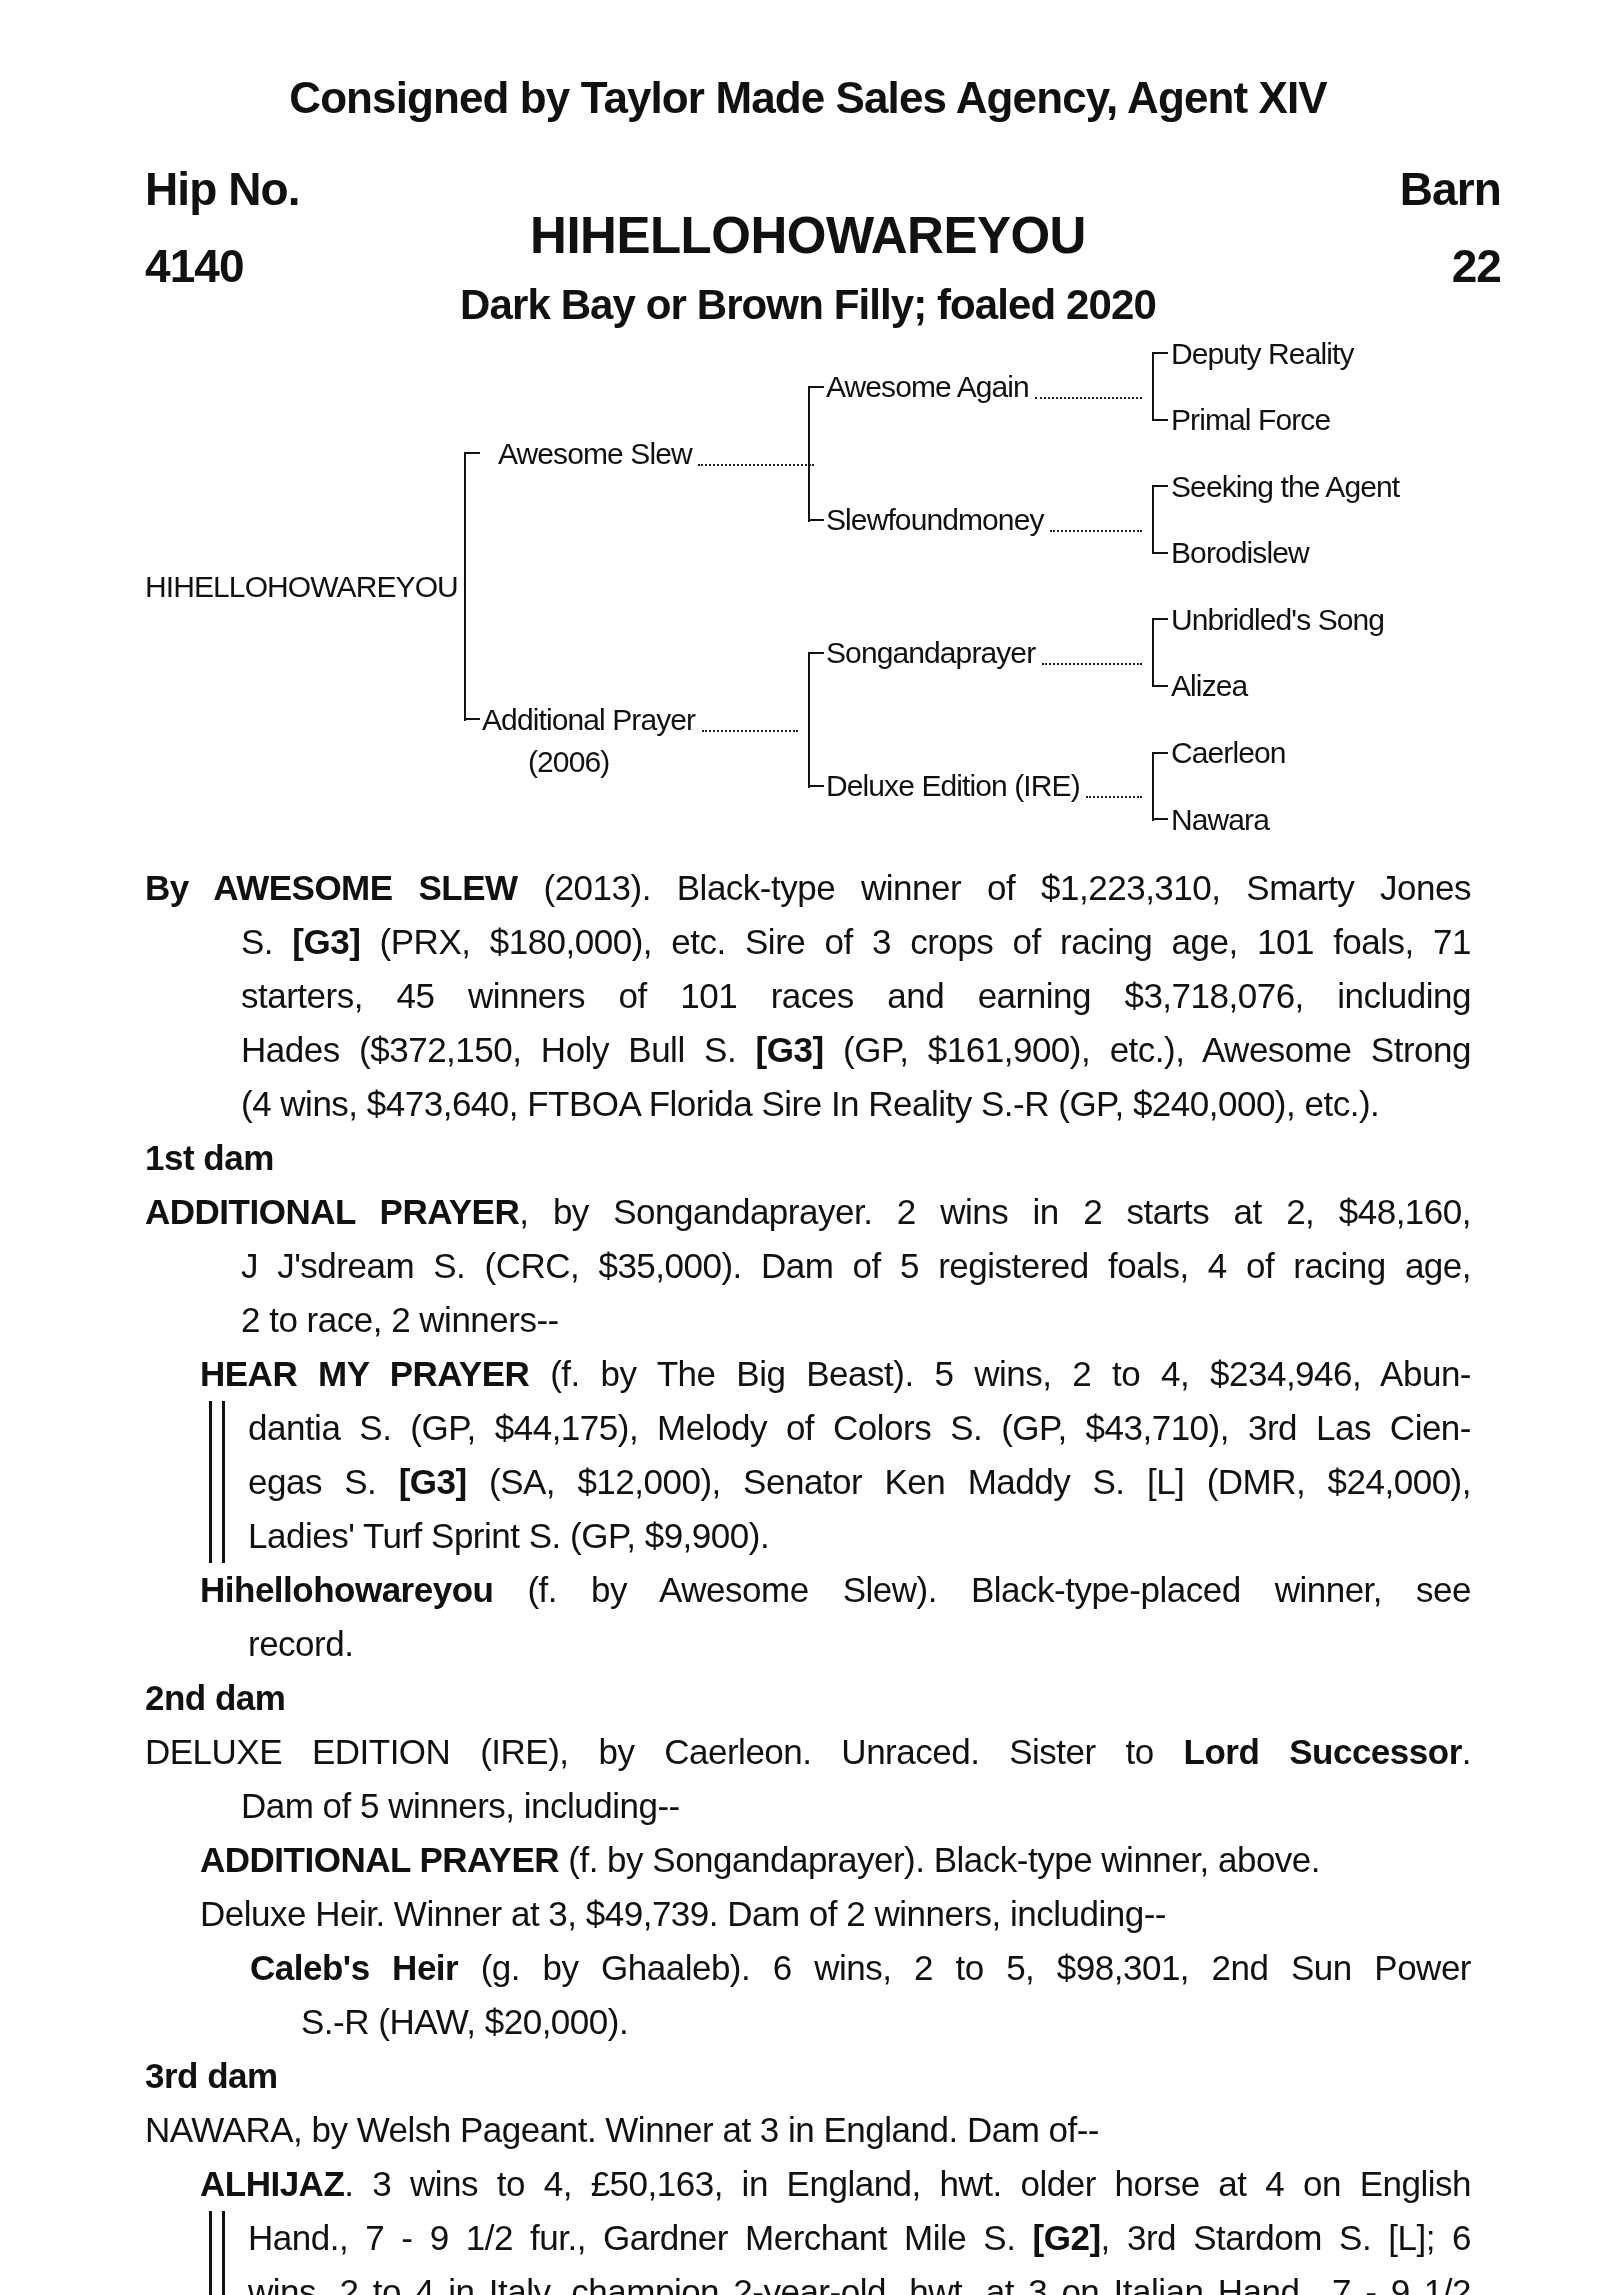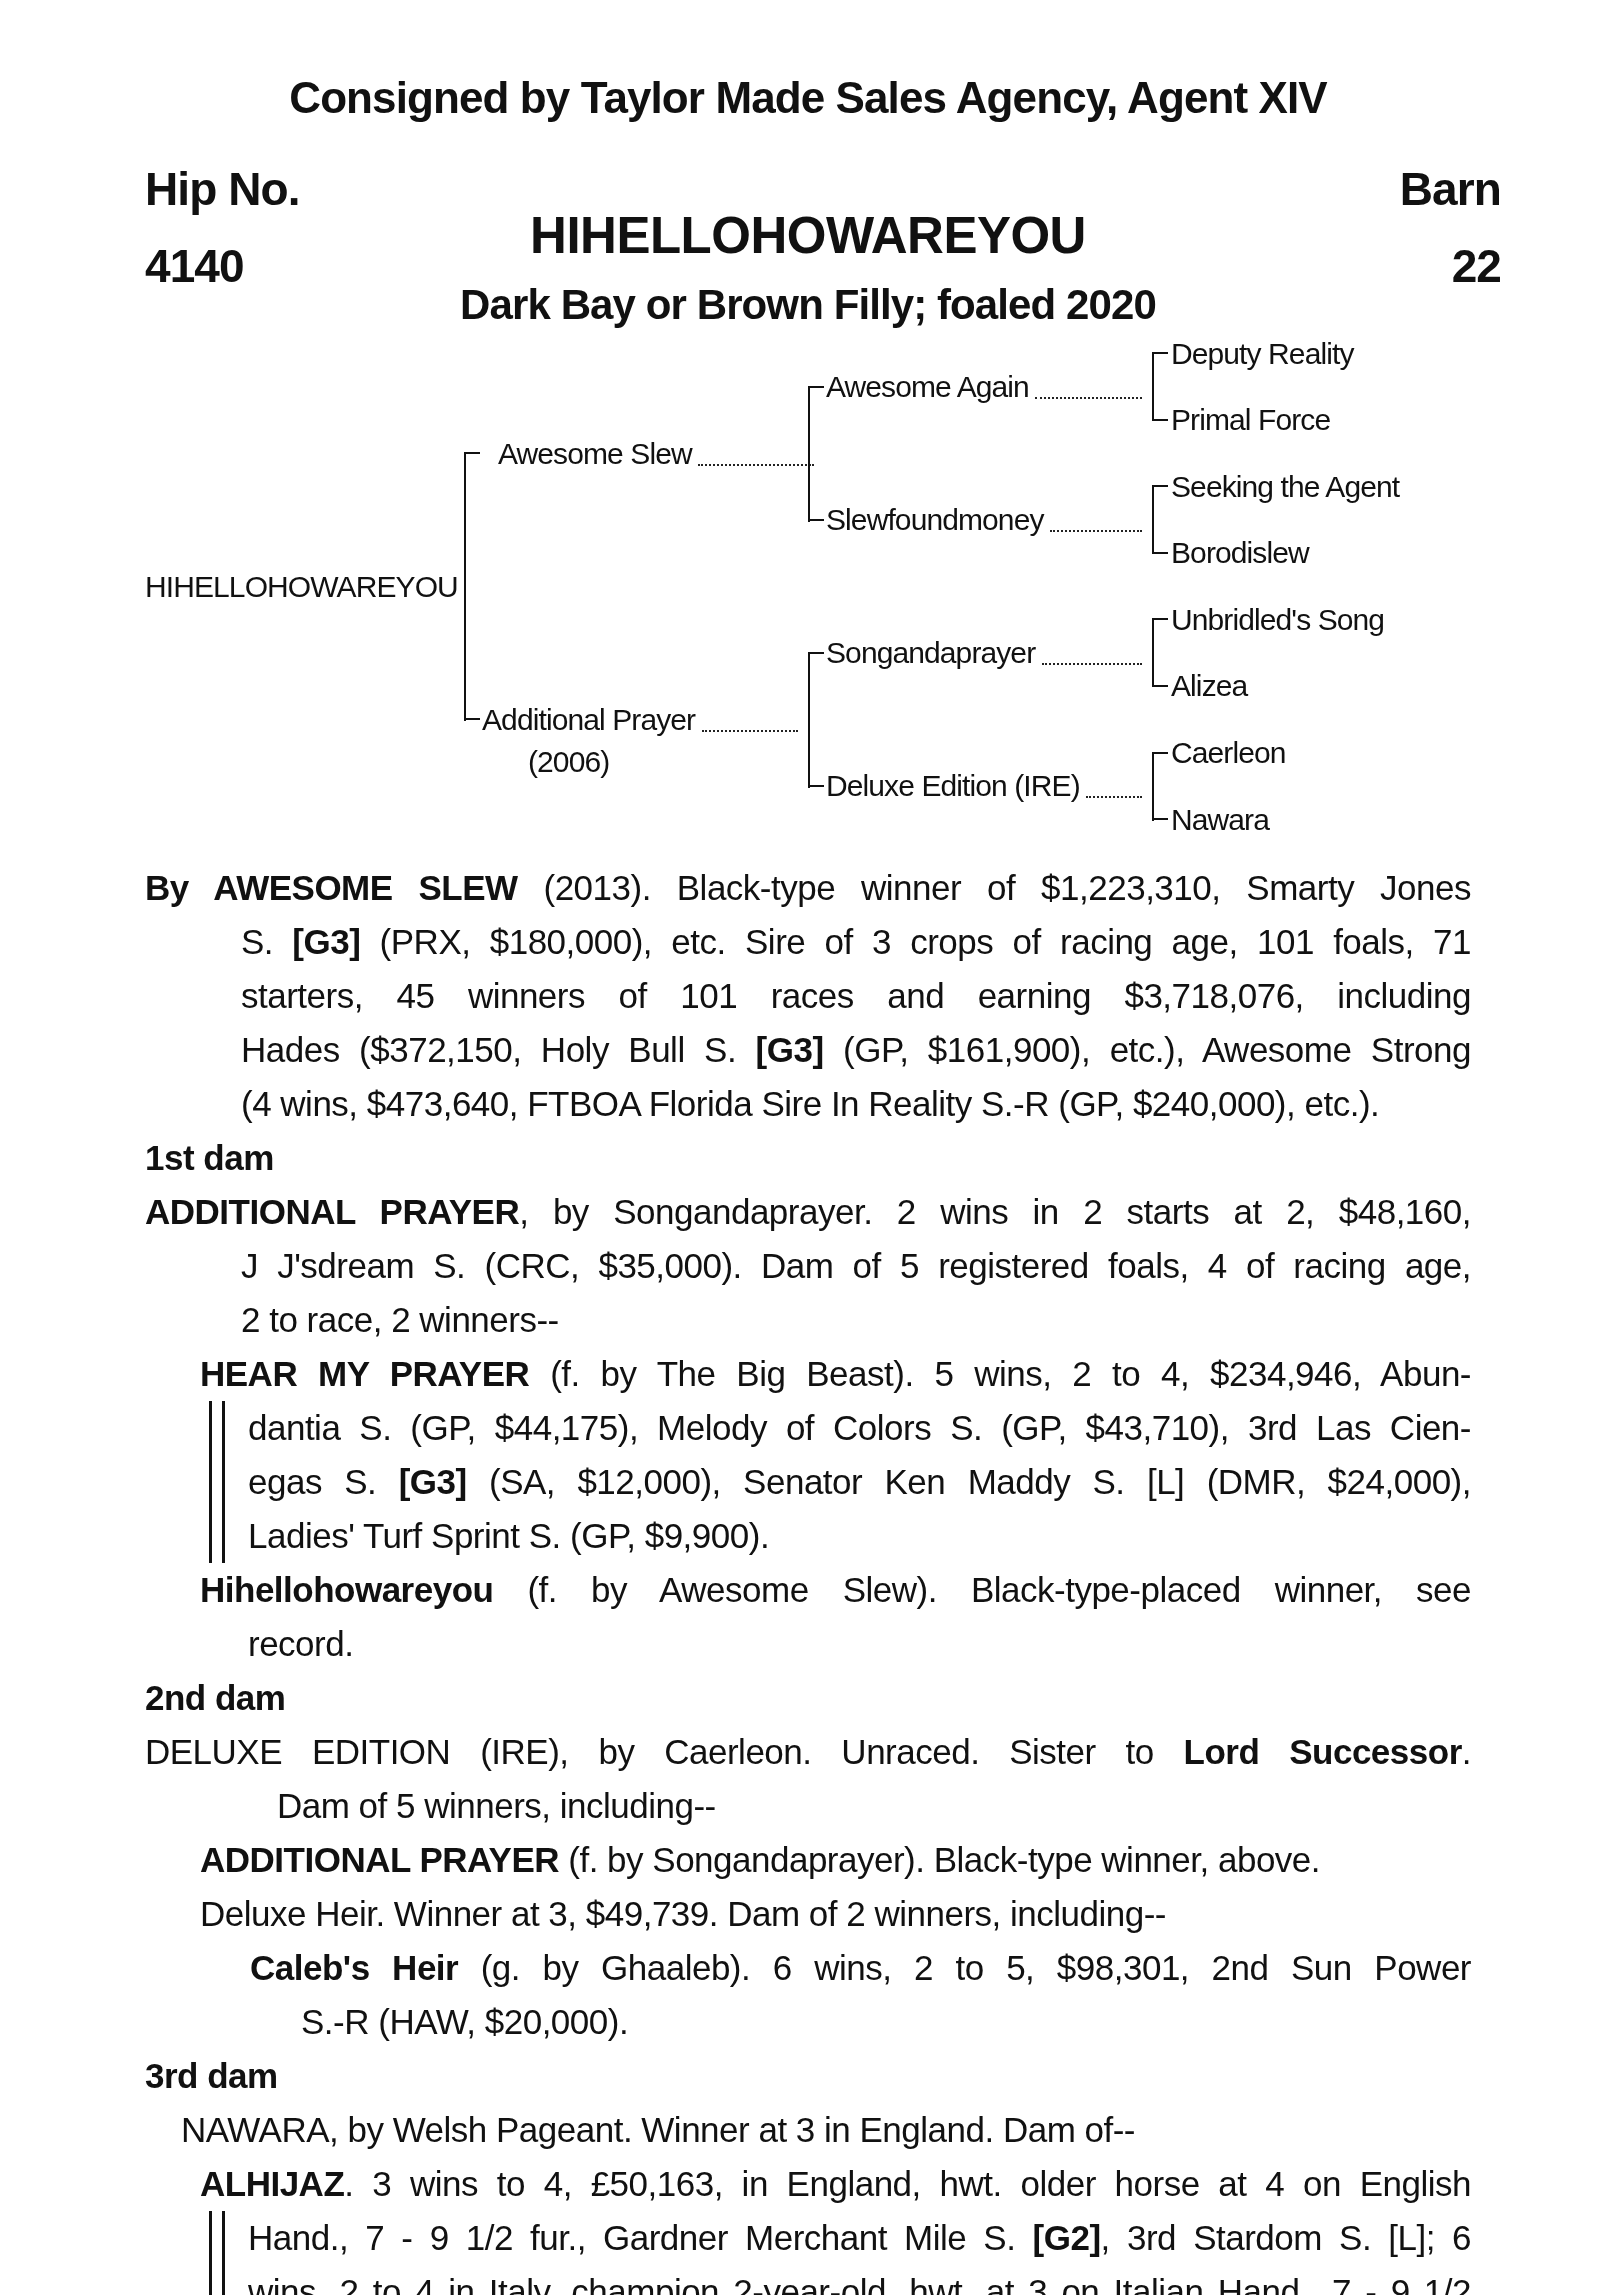--- a/index.html
+++ b/index.html
@@ -141,26 +141,26 @@
       <div class="line j" style="padding-left: 241px;"><span>J J'sdream S. (CRC, $35,000). Dam of 5 registered foals, 4 of racing age,</span></div>
       <div class="line" style="padding-left: 241px;"><span>2 to race, 2 winners--</span></div>
       <div class="line j" style="padding-left: 200px;"><span class="b">HEAR MY PRAYER</span><span> (f. by The Big Beast). 5 wins, 2 to 4, $234,946, Abun-</span></div>
       <div class="line j" style="padding-left: 248px;"><span class="bars"></span><span>dantia S. (GP, $44,175), Melody of Colors S. (GP, $43,710), 3rd Las Cien-</span></div>
       <div class="line j" style="padding-left: 248px;"><span class="bars"></span><span>egas S. </span><span class="b">[G3]</span><span> (SA, $12,000), Senator Ken Maddy S. [L] (DMR, $24,000),</span></div>
       <div class="line" style="padding-left: 248px;"><span class="bars"></span><span>Ladies' Turf Sprint S. (GP, $9,900).</span></div>
       <div class="line j" style="padding-left: 200px;"><span class="b">Hihellohowareyou</span><span> (f. by Awesome Slew). Black-type-placed winner, see</span></div>
       <div class="line" style="padding-left: 248px;"><span>record.</span></div>
       <div class="line" style="padding-left: 145px;"><span class="b">2nd dam</span></div>
       <div class="line j" style="padding-left: 145px;"><span>DELUXE EDITION (IRE), by Caerleon. Unraced. Sister to </span><span class="b">Lord Successor</span><span>.</span></div>
-      <div class="line" style="padding-left: 241px; margin-left: 36px;"><span>Dam of 5 winners, including--</span></div>
+      <div class="line" style="padding-left: 241px;"><span>Dam of 5 winners, including--</span></div>
       <div class="line" style="padding-left: 200px;"><span class="b">ADDITIONAL PRAYER</span><span> (f. by Songandaprayer). Black-type winner, above.</span></div>
       <div class="line" style="padding-left: 200px;"><span>Deluxe Heir. Winner at 3, $49,739. Dam of 2 winners, including--</span></div>
       <div class="line j" style="padding-left: 250px;"><span class="b">Caleb's Heir</span><span> (g. by Ghaaleb). 6 wins, 2 to 5, $98,301, 2nd Sun Power</span></div>
       <div class="line" style="padding-left: 301px;"><span>S.-R (HAW, $20,000).</span></div>
       <div class="line" style="padding-left: 145px;"><span class="b">3rd dam</span></div>
-      <div class="line" style="padding-left: 145px; margin-left: 36px;"><span>NAWARA, by Welsh Pageant. Winner at 3 in England. Dam of--</span></div>
+      <div class="line" style="padding-left: 145px;"><span>NAWARA, by Welsh Pageant. Winner at 3 in England. Dam of--</span></div>
       <div class="line j" style="padding-left: 200px;"><span class="b">ALHIJAZ</span><span>. 3 wins to 4, £50,163, in England, hwt. older horse at 4 on English</span></div>
       <div class="line j" style="padding-left: 248px;"><span class="bars"></span><span>Hand., 7 - 9 1/2 fur., Gardner Merchant Mile S. </span><span class="b">[G2]</span><span>, 3rd Stardom S. [L]; 6</span></div>
       <div class="line j" style="padding-left: 248px;"><span class="bars"></span><span>wins, 2 to 4 in Italy, champion 2-year-old, hwt. at 3 on Italian Hand., 7 - 9 1/2</span></div>
     </div>
 
 </div>
 
 
 </body></html>

